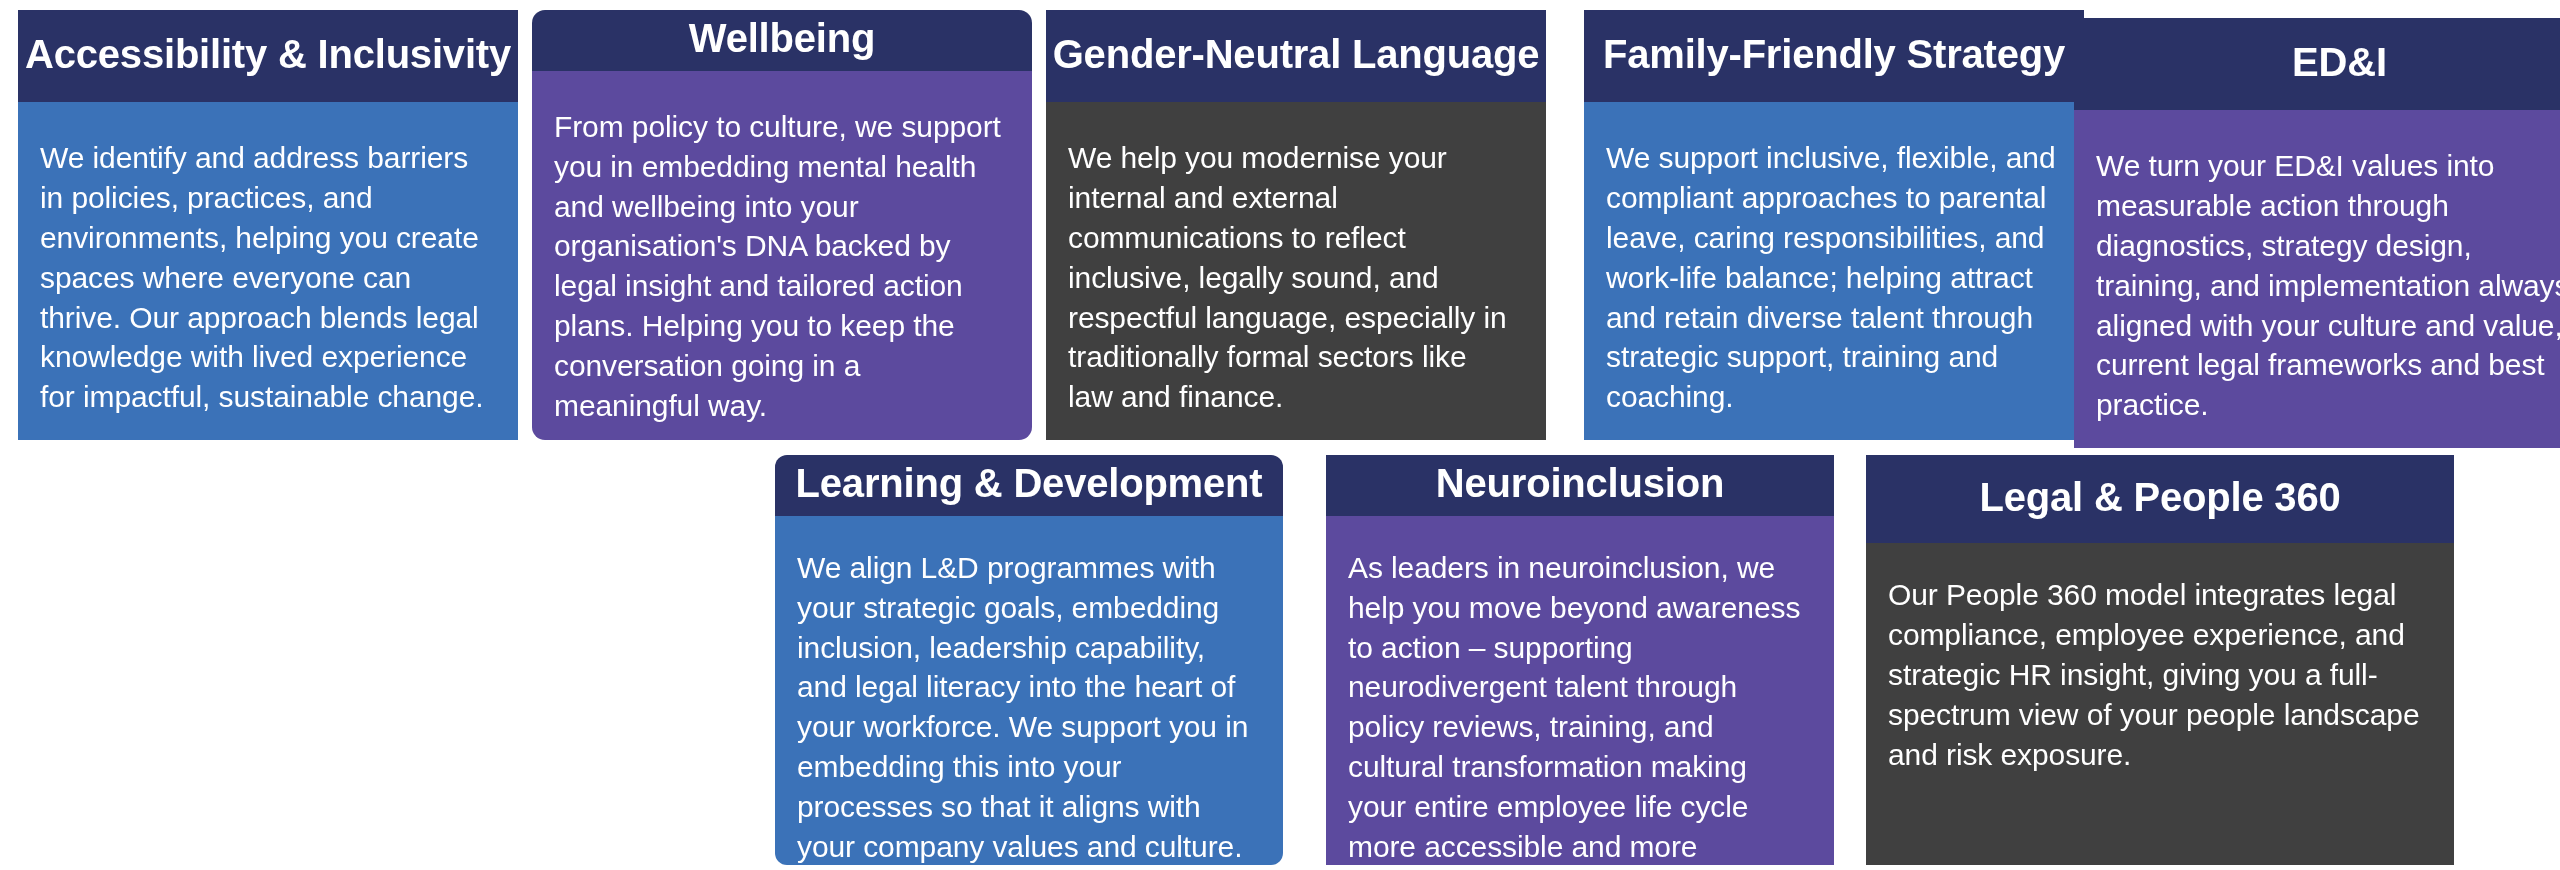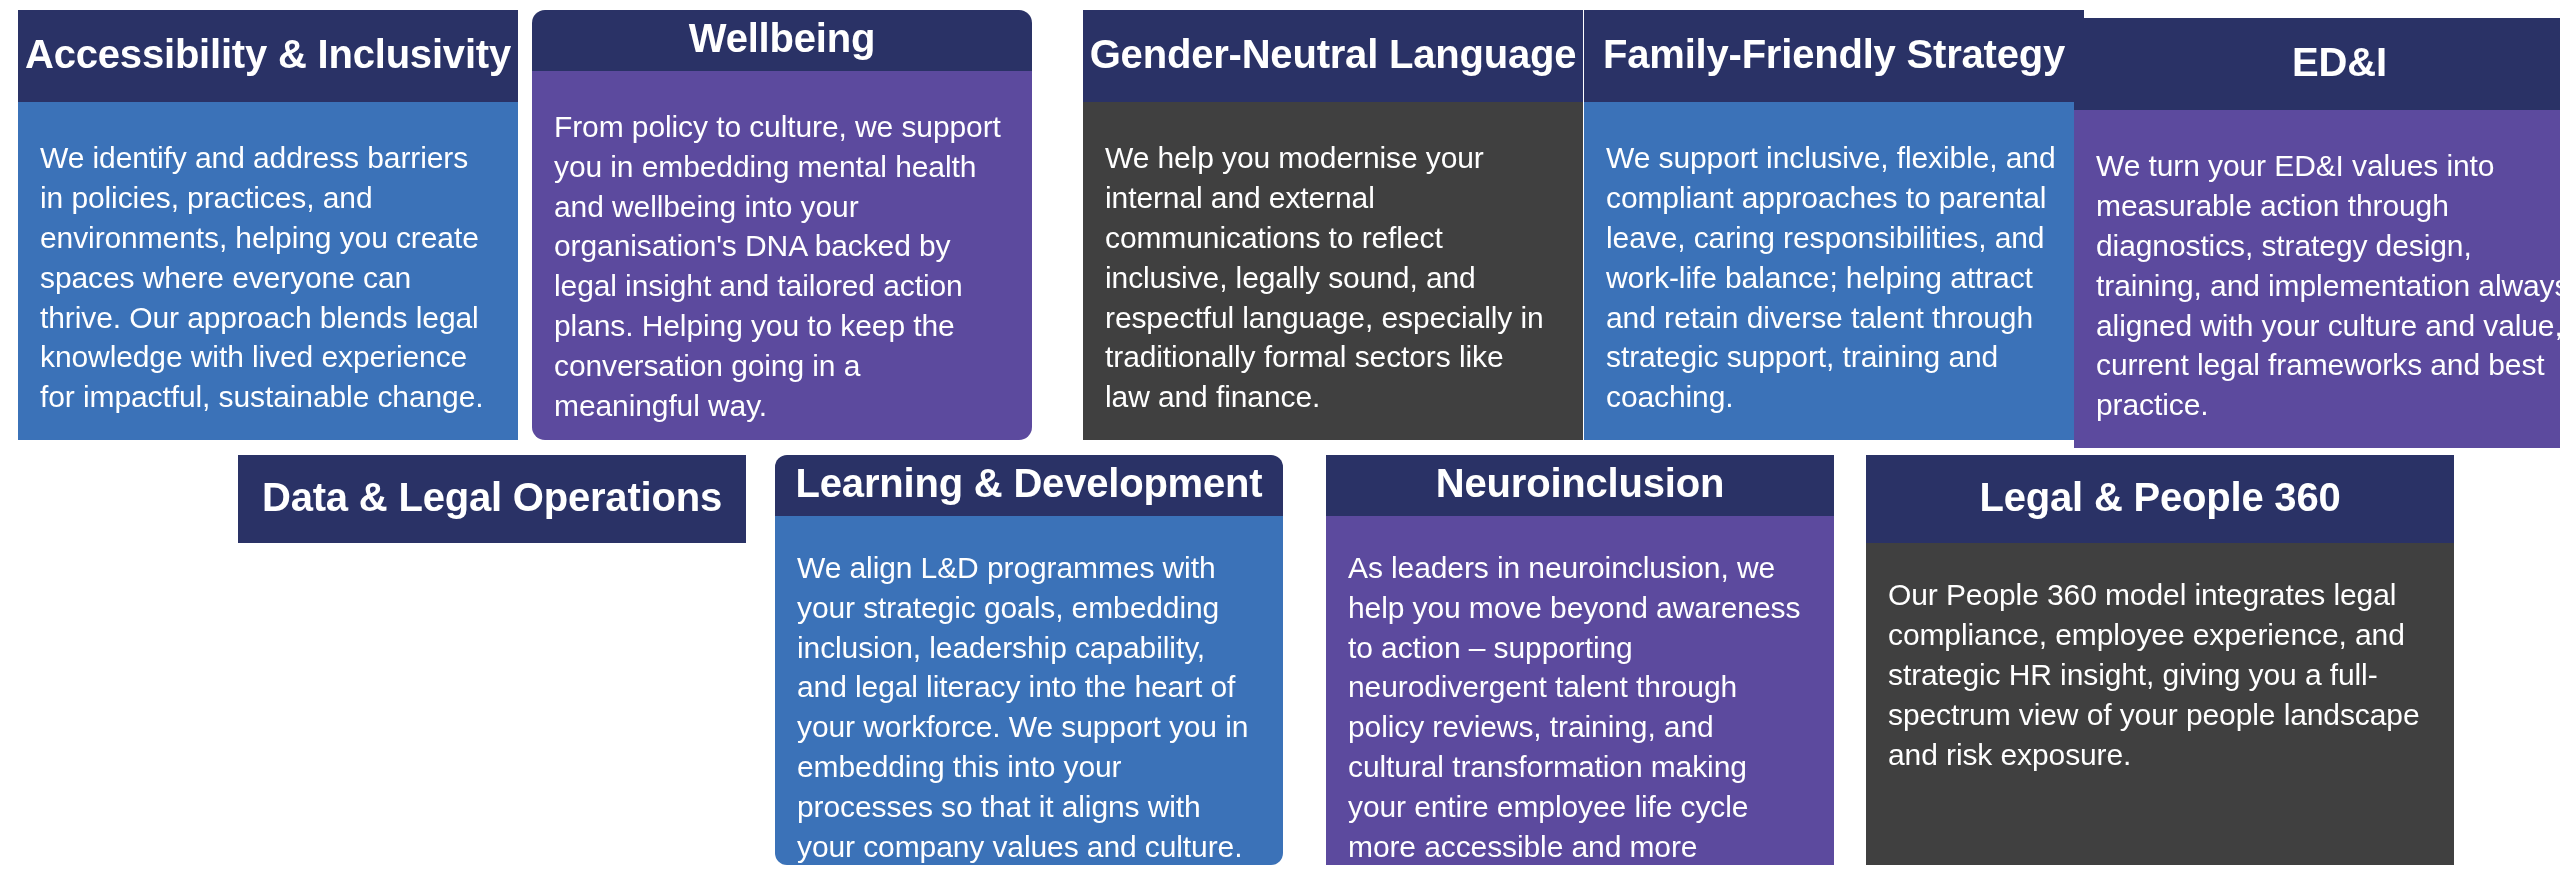--- a/index.html
+++ b/index.html
@@ -62,21 +62,21 @@
   .bg-navy   { background: #2a3266; }
   .bg-blue   { background: #3b72b8; }
   .bg-purple { background: #5c4a9e; }
   .bg-green  { background: #404040; }
 
   
   .r1 { top: 10px; height: 430px; }
   .r1 .card-header { height: 92px; }
   .r1c1 { left: 18px;   width: 500px; }
   .r1c2 { left: 532px;  width: 500px; border-radius: 13px; }
-  .r1c3 { left: 1046px; width: 500px; margin-left: 37px; }
+  .r1c3 { left: 1046px; width: 500px; }
   .r1c4 { left: 1560px; width: 500px; margin-left: 24px; }
   .r1c5 { left: 2074px; width: 531px; margin-top: 8px; }
 
   
   .r2 { top: 455px; height: 410px; }
   .r2 .card-header { height: 88px; }
   .r2c1 { left: 238px;  width: 508px; }
   .r2c2 { left: 775px;  width: 508px; border-radius: 12px; }
   .r2c3 { left: 1326px; width: 508px; }
   .r2c4 { left: 1866px; width: 588px; }
@@ -127,23 +127,20 @@
   <div class="card r1 r1c5">
     <div class="card-header bg-navy">
       <span class="card-title">ED&amp;I</span>
     </div>
     <div class="card-body bg-purple">
       <span class="card-text">We turn your ED&amp;I values into measurable action through diagnostics, strategy design, training, and implementation always aligned with your culture and value, current legal frameworks and best practice.</span>
     </div>
   </div>
 
   <div class="card r2 r2c1">
-    <div class="card-header bg-navy">
-      <span class="card-title">Data &amp; Legal Operations</span>
-    </div>
   </div>
 
   <div class="card r2 r2c2">
     <div class="card-header bg-navy">
       <span class="card-title">Learning &amp; Development</span>
     </div>
     <div class="card-body bg-blue">
       <span class="card-text">We align L&amp;D programmes with your strategic goals, embedding inclusion, leadership capability, and legal literacy into the heart of your workforce. We support you in embedding this into your processes so that it aligns with your company values and culture.</span>
     </div>
   </div>

